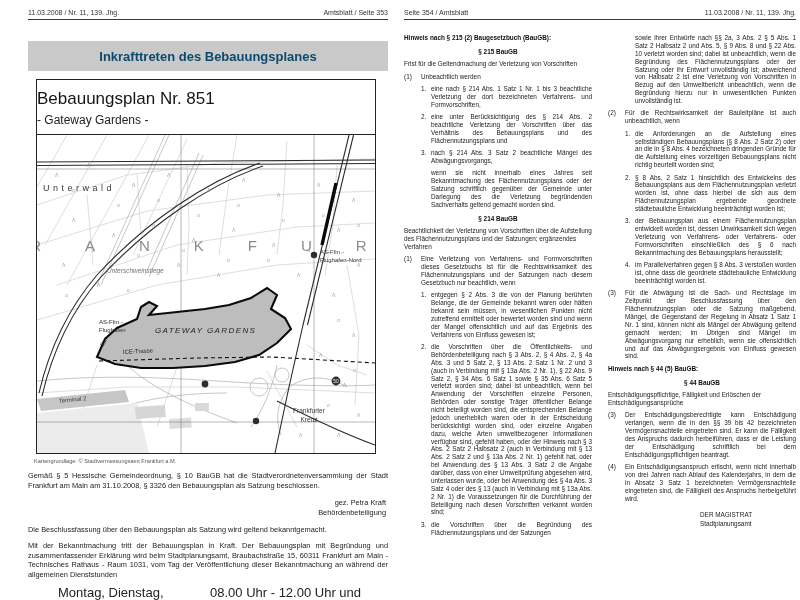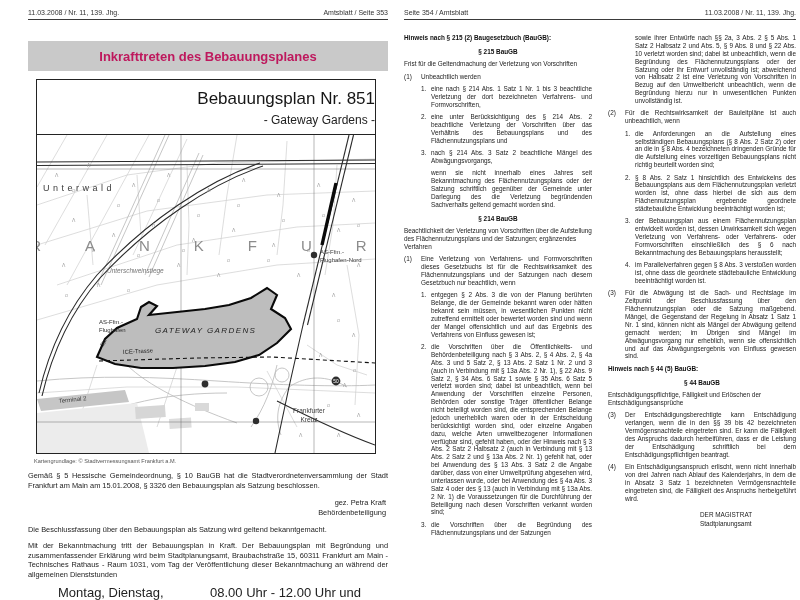--- a/index.html
+++ b/index.html
@@ -13,26 +13,26 @@
   #right-page{left:404px;width:392px;}
 
   .pg-header{
     display:flex;justify-content:space-between;
     font-size:7px;color:#333;
     padding-top:9px;padding-bottom:3px;border-bottom:1px solid #3a3a3a;
   }
 
   .banner{
     margin-top:21px;background:#c9c9c9;
-    text-align:center;font-weight:bold;font-size:13px;color:#be185d;
+    text-align:center;font-weight:bold;font-size:13px;color:#0c4a6e;
     padding:8px 0 7px 0;
   }
 
   .map-frame{margin-top:8px;margin-left:8px;width:338px;border:1.5px solid #232323;background:#fff;}
-  .map-title{text-align:right;padding:9px 0 7px 0;}
+  .map-title{text-align:left;padding:9px 0 7px 0;}
   .map-title .t1{font-size:17px;color:#161616;}
   .map-title .t2{font-size:12px;margin-top:4px;color:#222;}
   svg.map{display:block;width:338px;height:318px;border-top:1px solid #232323;}
 
   .map-caption{font-size:5.6px;color:#555;margin:4px 0 0 6px;}
 
   .para{font-size:7.4px;line-height:1.3;text-align:justify;margin-top:7px;color:#222;}
   .sig-left{text-align:right;font-size:7.4px;line-height:1.3;margin-top:8px;padding-right:2px;color:#222;}
   .hours{font-size:13px;margin-top:5px;color:#222;}
   .hours-row{display:flex;}
@@ -219,21 +219,21 @@
         <text x="86" y="219" font-size="6" fill="#1f1f1f" transform="rotate(-3 86 219)">ICE-Trasse</text>
         <text x="66" y="212" font-size="5.5" fill="#2c2c2c" transform="rotate(-58 66 212)">Str.</text>
         <text x="22" y="268" font-size="6" fill="#3a3a3a" transform="rotate(-6 22 268)">Terminal 2</text>
         <text x="272" y="278" font-size="6.5" text-anchor="middle" fill="#3a3a3a">Frankfurter</text>
         <text x="272" y="287" font-size="6.5" text-anchor="middle" fill="#3a3a3a">Kreuz</text>
       </svg>
     </div>
 
     <div class="map-caption">Kartengrundlage: © Stadtvermessungsamt Frankfurt a.M.</div>
 
-    <div class="para">Gemäß § 5 Hessische Gemeindeordnung, § 10 BauGB hat die Stadtverordnetenversammlung der Stadt Frankfurt am Main am 15.01.2008, § 3326 den Bebauungsplan als Satzung beschlossen.</div>
+    <div class="para">Gemäß § 5 Hessische Gemeindeordnung, § 10 BauGB hat die Stadtverordnetenversammlung der Stadt Frankfurt am Main am 31.10.2008, § 3326 den Bebauungsplan als Satzung beschlossen.</div>
 
     <div class="sig-left">
       <div>gez. Petra Kraft</div>
       <div>Behördenbeteiligung</div>
     </div>
 
     <div class="para">Die Beschlussfassung über den Bebauungsplan als Satzung wird geltend bekanntgemacht.</div>
     <div class="para">Mit der Bekanntmachung tritt der Bebauungsplan in Kraft. Der Bebauungsplan mit Begründung und zusammenfassender Erklärung wird beim Stadtplanungsamt, Braubachstraße 15, 60311 Frankfurt am Main - Technisches Rathaus - Raum 1031, vom Tag der Veröffentlichung dieser Bekanntmachung an während der allgemeinen Dienststunden</div>
 
     <div class="hours">

